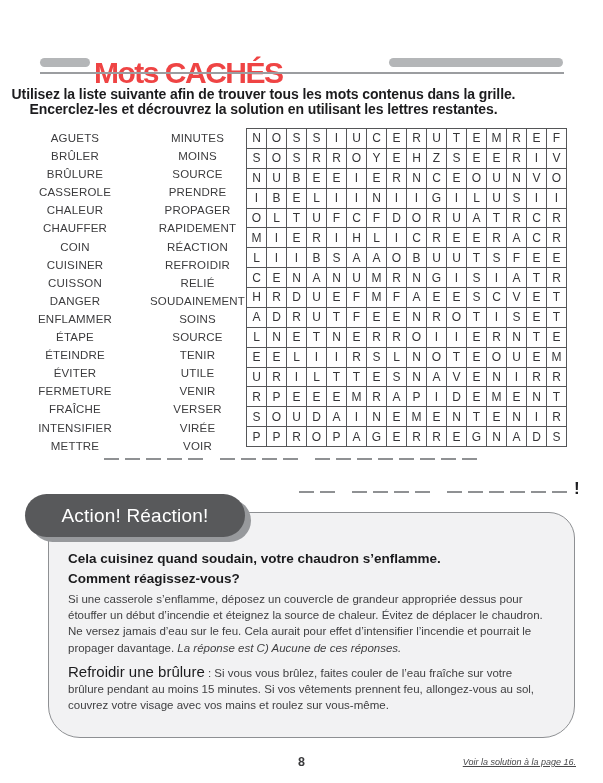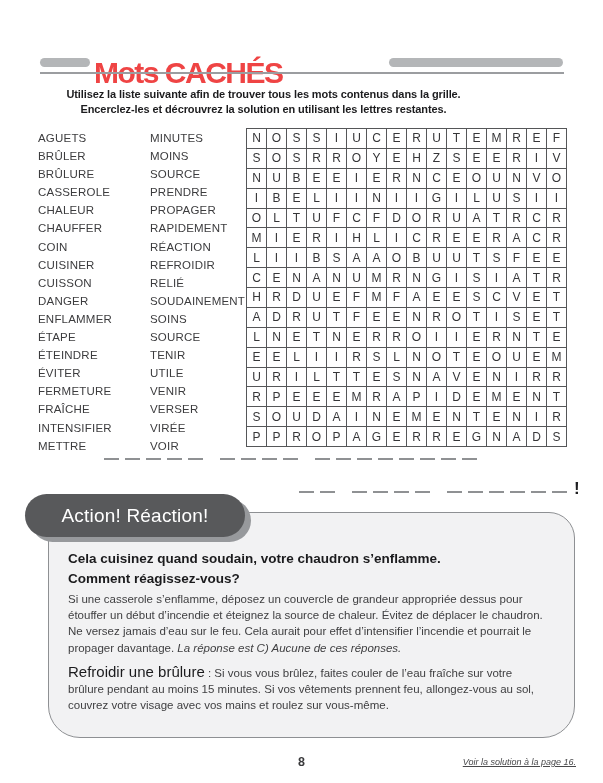--- a/index.html
+++ b/index.html
@@ -11,27 +11,27 @@
   .bar { position:absolute; height:9px; border-radius:5px; background:#b4b6b8; }
   .bar-left  { left:40px;  top:58px; width:50px;  }
   .bar-right { left:389px; top:58px; width:174px; }
   .title {
     position:absolute; left:94px; top:38px; font-size:30px; font-weight:bold;
     letter-spacing:-1.5px; color:#ef4444; line-height:1; white-space:nowrap;
   }
   .title-underline { position:absolute; left:40px; top:72px; width:524px; height:2px; background:#9b9da0; }
   .instructions {
     position:absolute; left:0; top:87px; width:527px; text-align:center;
-    font-size:11px; font-weight:bold; color:#1c1c1e; line-height:15px; letter-spacing:-0.1px;
+    font-size:14px; font-weight:bold; color:#1c1c1e; line-height:15px; letter-spacing:-0.1px;
   }
   
   .word-col { position:absolute; top:129px; }
   .word-col-1 { left:38px; }
   .word-col-2 { left:150px; }
-  .word { height:18.1px; line-height:18.1px; font-size:11.5px; color:#3c3c3e; letter-spacing:0.2px; white-space:nowrap; }
+  .word { height:18.1px; line-height:18.1px; font-size:11.5px; color:#3c3c3e; letter-spacing:0.2px; white-space:nowrap;text-align:center; }
   
   .grid {
     position:absolute; left:246px; top:128px; width:320px; height:318px;
     display:grid; grid-template-columns:repeat(16,1fr); grid-template-rows:repeat(16,1fr);
     border-top:1px solid #555658; border-left:1px solid #555658; box-sizing:content-box; background:#fff;
   }
   .cell {
     border-right:1px solid #555658; border-bottom:1px solid #555658;
     display:flex; align-items:center; justify-content:center;
     font-size:12px; color:#363638;

